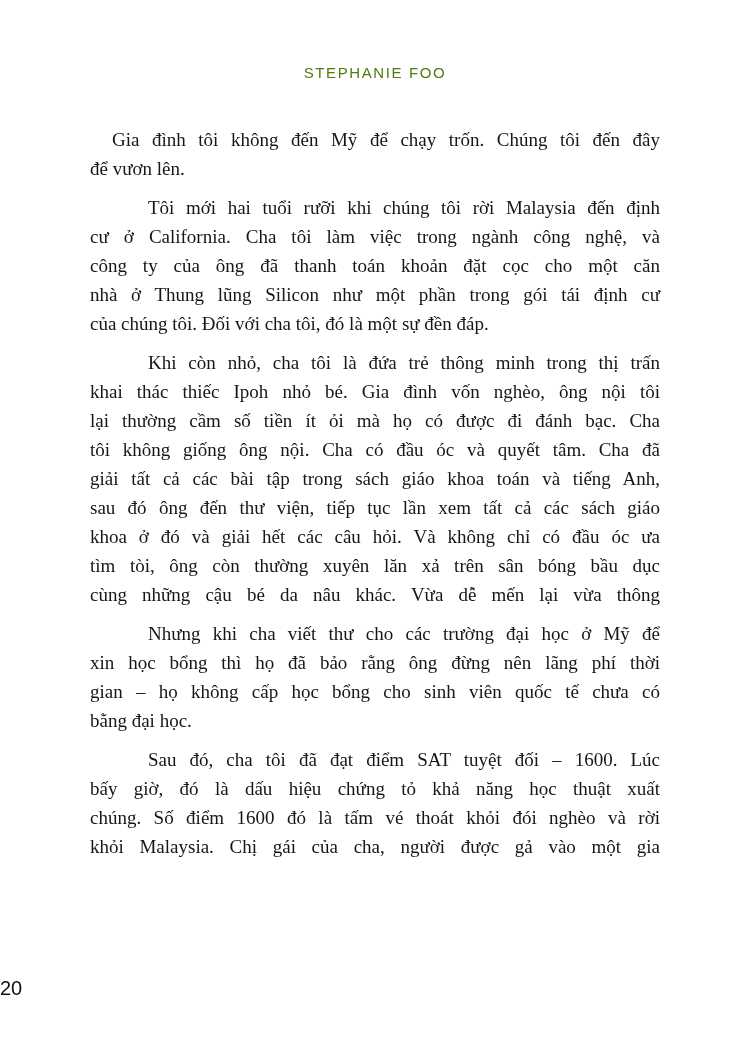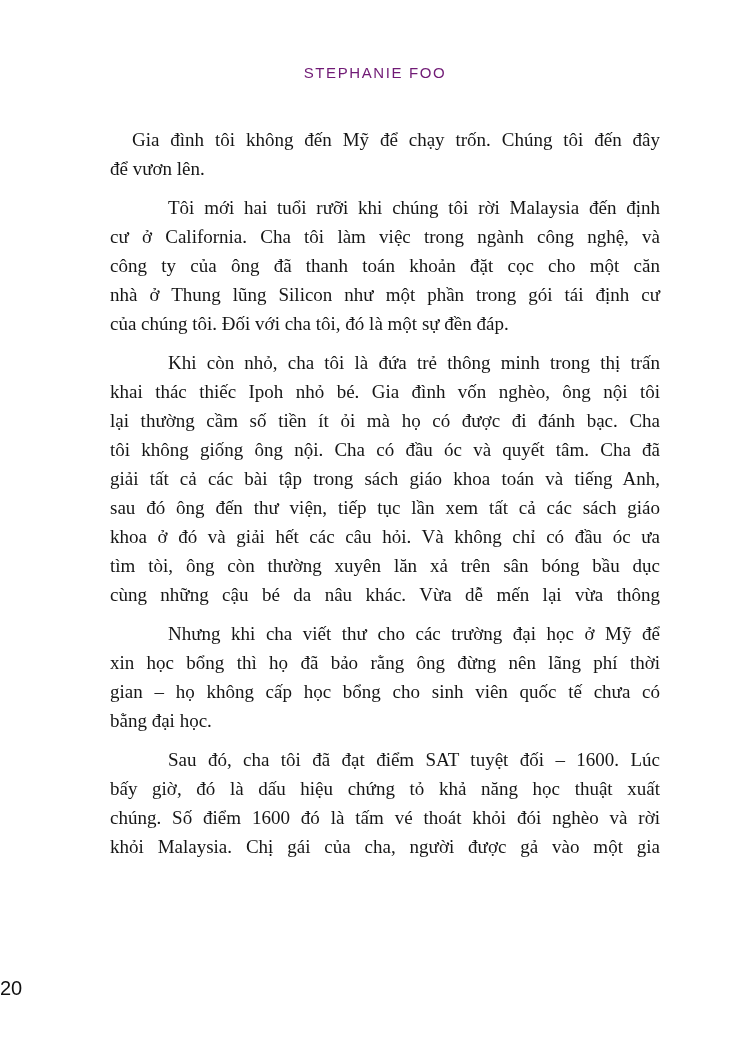--- a/index.html
+++ b/index.html
@@ -17,41 +17,40 @@
   }
   .running-header {
     position: absolute;
     top: 64px;
     left: 0;
     width: 750px;
     text-align: center;
     font-family: "Liberation Sans", "DejaVu Sans", sans-serif;
     font-size: 15px;
     letter-spacing: 1.6px;
-    color: #701a75;
+    color: #4d7c0f;
   }
   .text-block {
     position: absolute;
     left: 90px;
     top: 125px;
     width: 570px;
     font-size: 19px;
     line-height: 29px;
   }
   .paragraph {
     margin: 0 0 10px 0;
   }
   .paragraph:last-child {
     margin-bottom: 0;
   }
   .line {
     text-align: justify;
     text-align-last: justify;
     white-space: normal;
-    margin-left: 20px;
   }
   .line.para-end {
     text-align-last: left;
   }
   .paragraph.indent-normal .line.first {
     padding-left: 58px;
   }
   .paragraph.indent-small .line.first {
     padding-left: 22px;
   }

